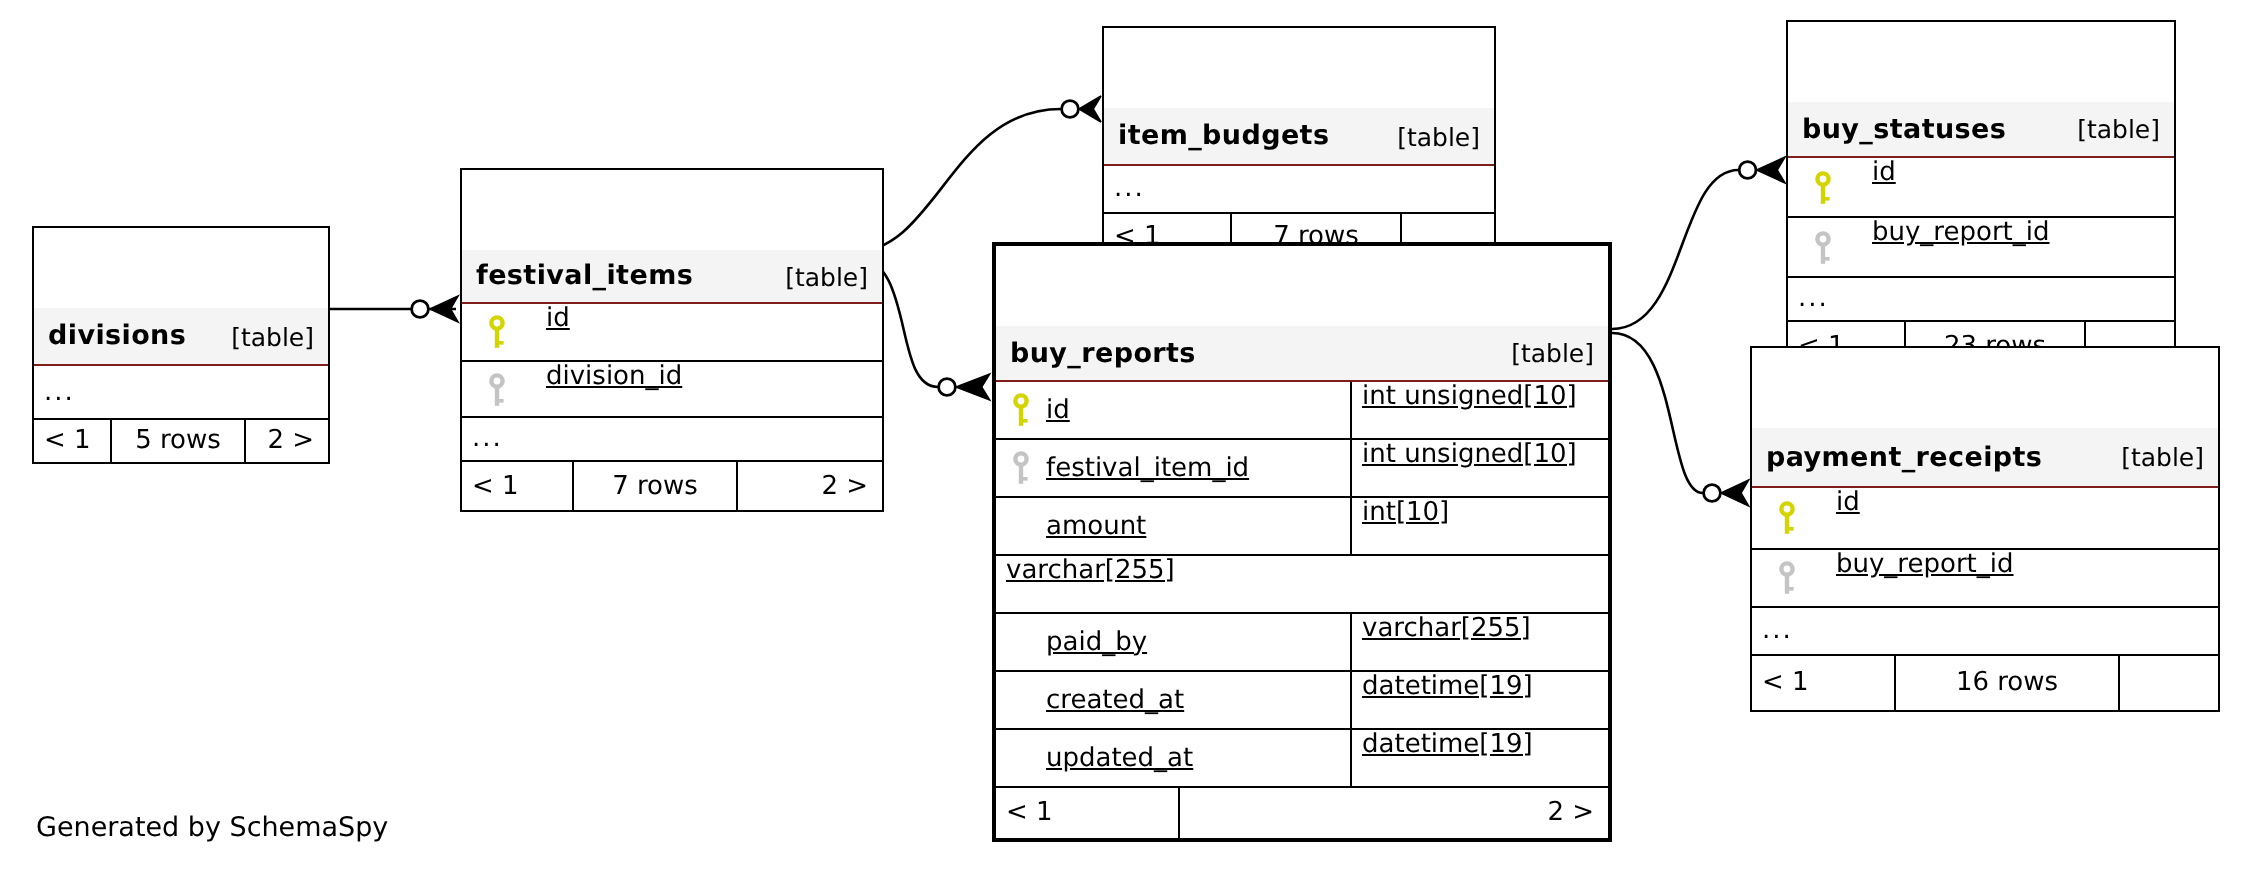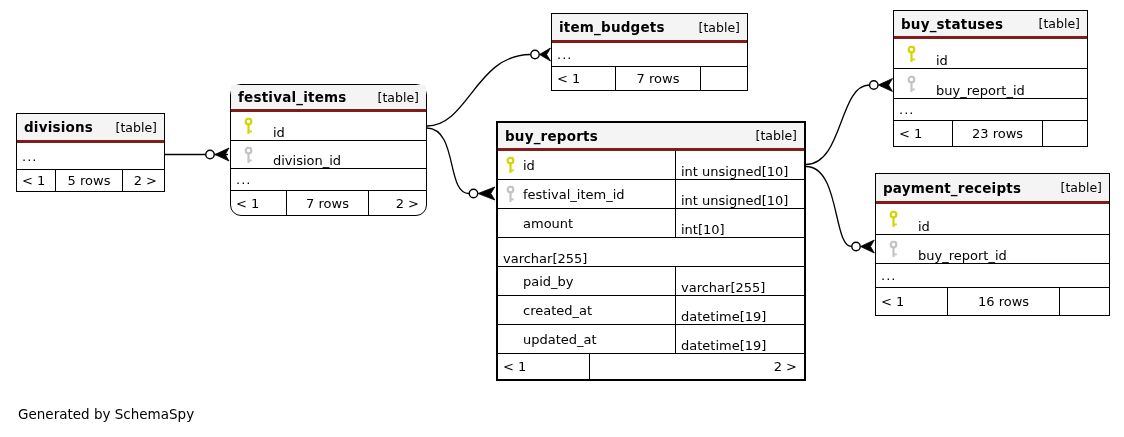--- a/index.html
+++ b/index.html
@@ -14,28 +14,28 @@
   .rel-circle { stroke: #000; stroke-width: 1.4; fill: #fff; }
   .rel-dart { fill: #000; stroke: #000; stroke-width: 0.8; }
 
   .tbl {
     position: absolute; background: #fff; border: 1px solid #000;
     box-sizing: border-box;
   }
   .tbl.em { border-width: 2px; }
   .hdr {
     display: flex; justify-content: space-between; align-items: center;
-    background: #f4f4f4; border-bottom: 3px solid #7f1d1d;
-    padding: 0 7px; box-sizing: border-box;
+    background: #f4f4f4; border-bottom: 1px solid #7f1d1d;
+    padding: 0 7px; box-sizing: border-box; margin-top: 40px;
   }
   .tname { font-weight: bold; font-size: 13.5px; letter-spacing: 0.2px; cursor: pointer; }
   .ttag { font-size: 12.5px; }
   .crow {
-    display: flex; align-items: flex-end; border-bottom: 1px solid #000;
-    position: relative; box-sizing: border-box;
+    display: flex; align-items: flex-start; border-bottom: 1px solid #000;
+    position: relative; box-sizing: border-box; text-decoration: underline;
   }
   .keyspot { position: absolute; left: 12px; top: 50%; transform: translateY(-50%);
     width: 11px; height: 17px; }
   .cname { margin-left: 42px; }
   
   .ncell { width: 178px; border-right: 1px solid #000; height: 100%;
     display: flex; align-items: center; position: relative; box-sizing: border-box; }
   .ncell .keyspot { left: 7px; }
   .ncell .cname { margin-left: 25px; }
   .tcell { flex: 1; display: flex; align-items: center; padding-left: 5px; box-sizing: border-box; }
@@ -94,21 +94,21 @@
       <span class="ttag">[table]</span>
     </div>
     <div class="dots" style="height:27px">...</div>
     <div class="pager" style="height:21px">
       <span class="pcell pprev" style="width:39px">&lt; 1</span>
       <span class="pcell pcount" style="width:67px">5 rows</span>
       <span class="pcell pnext" style="flex:1">2 &gt;</span>
     </div>
   </div>
 
-  <div class="tbl" style="left:230px;top:84px;width:197px;border-radius:11px;">
+  <div class="tbl" style="left:230px;top:84px;width:212px;">
     <div class="hdr" style="height:27px">
       <span class="tname">festival_items</span>
       <span class="ttag">[table]</span>
     </div>
     <div class="crow" style="height:29px">
       <span class="keyspot">
         <svg class="keyicon" viewBox="0 0 11 17">
             <circle cx="5.5" cy="4" r="2.8" fill="none" stroke="#d4d400" stroke-width="2.2"></circle>
             <rect x="4.4" y="6.4" width="2.2" height="10" fill="#d4d400"></rect>
             <rect x="6.2" y="13" width="2.6" height="1.8" fill="#d4d400"></rect>

